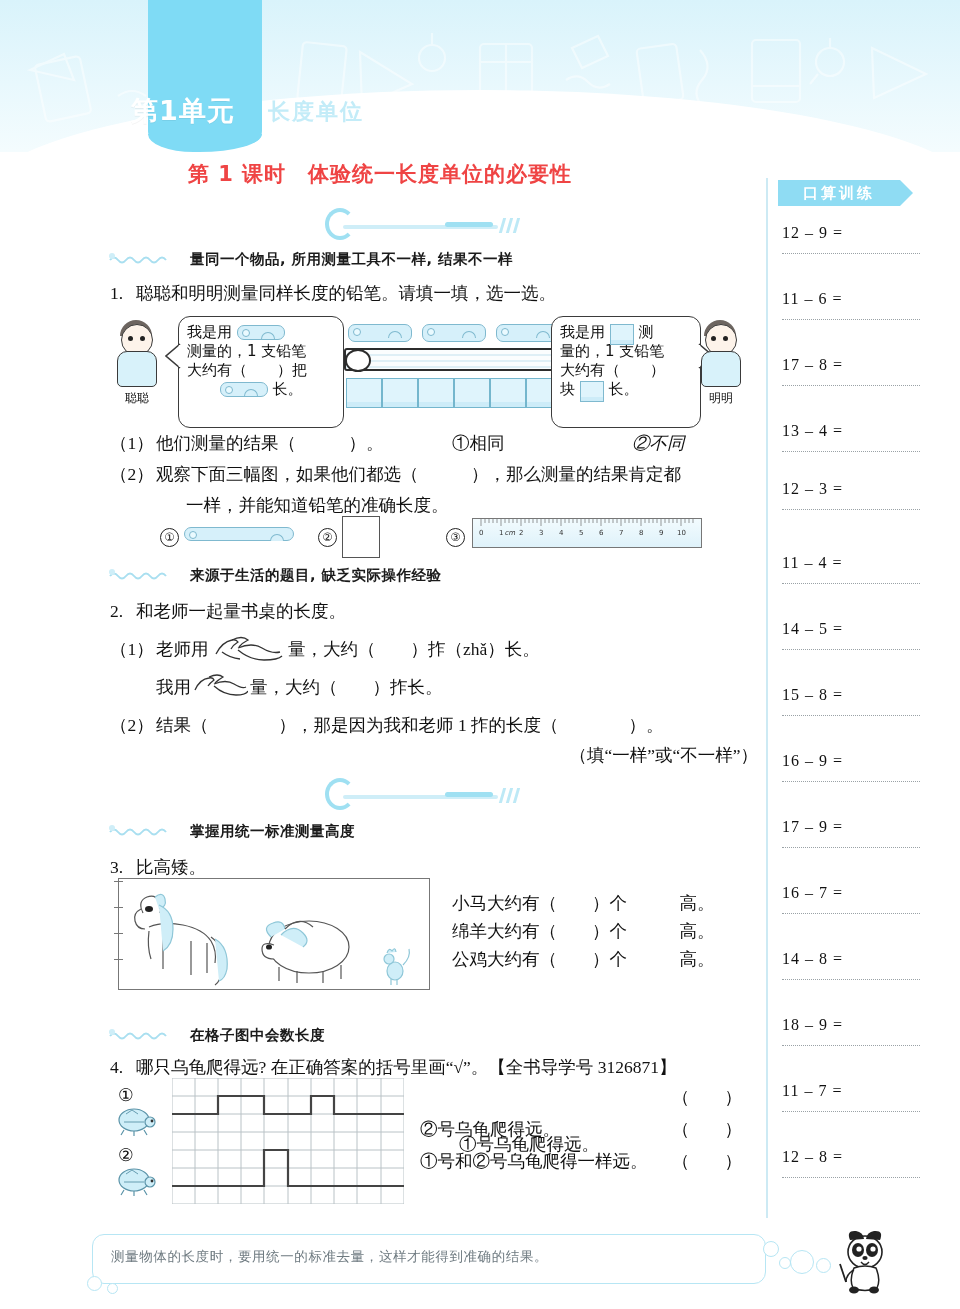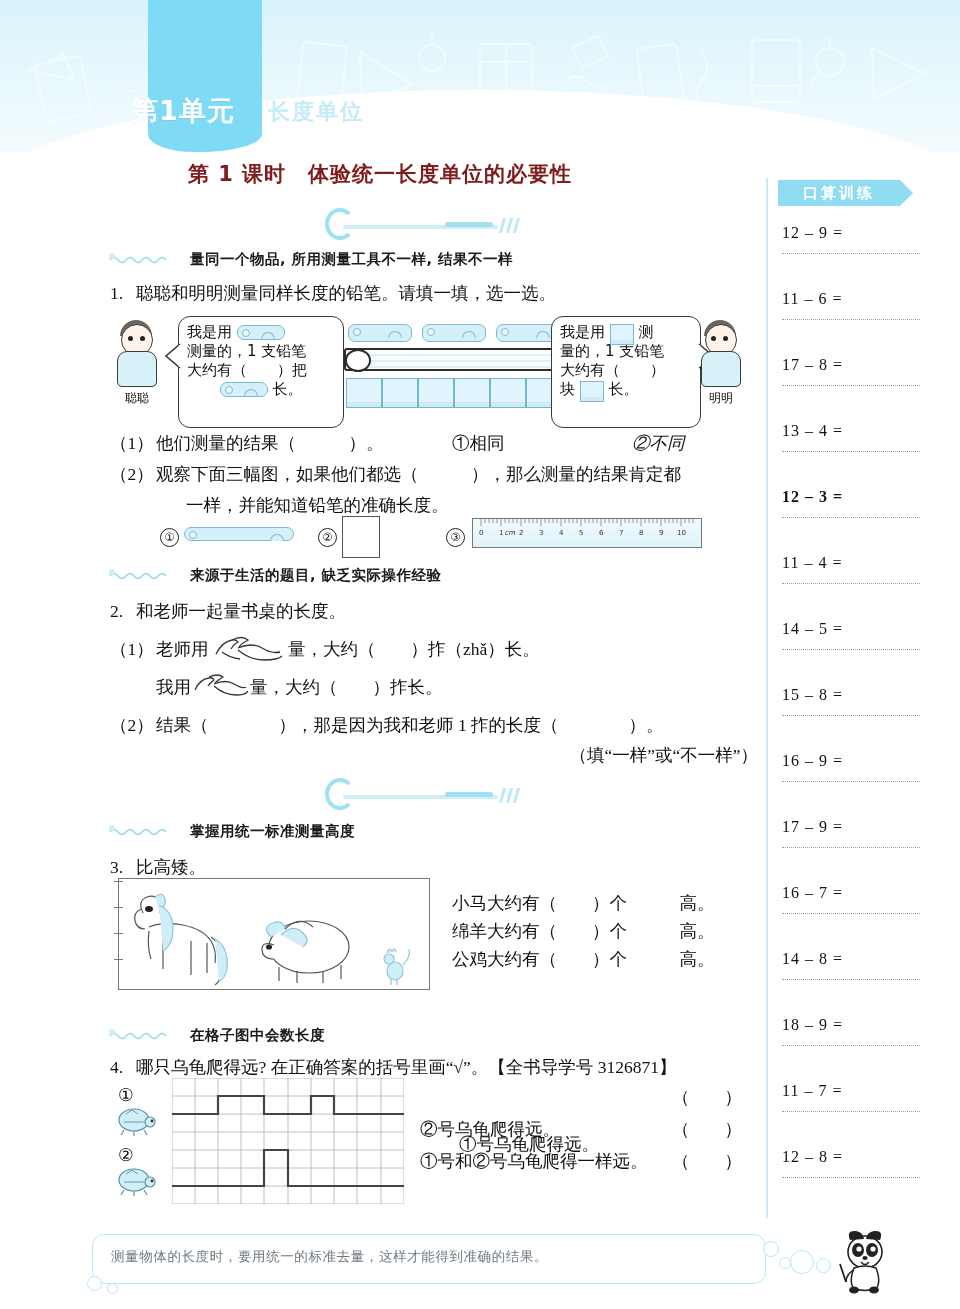--- a/index.html
+++ b/index.html
@@ -43,21 +43,21 @@
   #unit-name{
     position:absolute;left:268px;top:97px;
     color:#c3ecf8;font-size:22px;font-weight:700;
     font-family:"DejaVu Sans","Liberation Sans",sans-serif;letter-spacing:2px;
     z-index:4;
   }
 
   
   #page-title{
     position:absolute;left:0;top:160px;width:760px;text-align:center;
-    font-size:21px;font-weight:700;color:#7f1d1d;
+    font-size:21px;font-weight:700;color:#ef4444;
     font-family:"DejaVu Sans","Liberation Sans",sans-serif;letter-spacing:1px;
   }
 
   
   .ornament{position:absolute;width:220px;height:26px;}
   .ornament .moon{
     position:absolute;left:0;top:0;width:22px;height:24px;
     border:4px solid #9fe0f2;border-radius:50%;
     border-right-color:transparent;border-top-color:#9fe0f2;
   }
@@ -559,21 +559,21 @@
       <div class="dash"></div>
     </div>
   <div class="sb-item" style="top:178px;">
       <div class="expr">17 – 8 =</div>
       <div class="dash"></div>
     </div>
   <div class="sb-item" style="top:244px;">
       <div class="expr">13 – 4 =</div>
       <div class="dash"></div>
     </div>
-  <div class="sb-item" style="top:310px;font-weight:bold;">
+  <div class="sb-item" style="top:302px;">
       <div class="expr">12 – 3 =</div>
       <div class="dash"></div>
     </div>
   <div class="sb-item" style="top:376px;">
       <div class="expr">11 – 4 =</div>
       <div class="dash"></div>
     </div>
   <div class="sb-item" style="top:442px;">
       <div class="expr">14 – 5 =</div>
       <div class="dash"></div>

